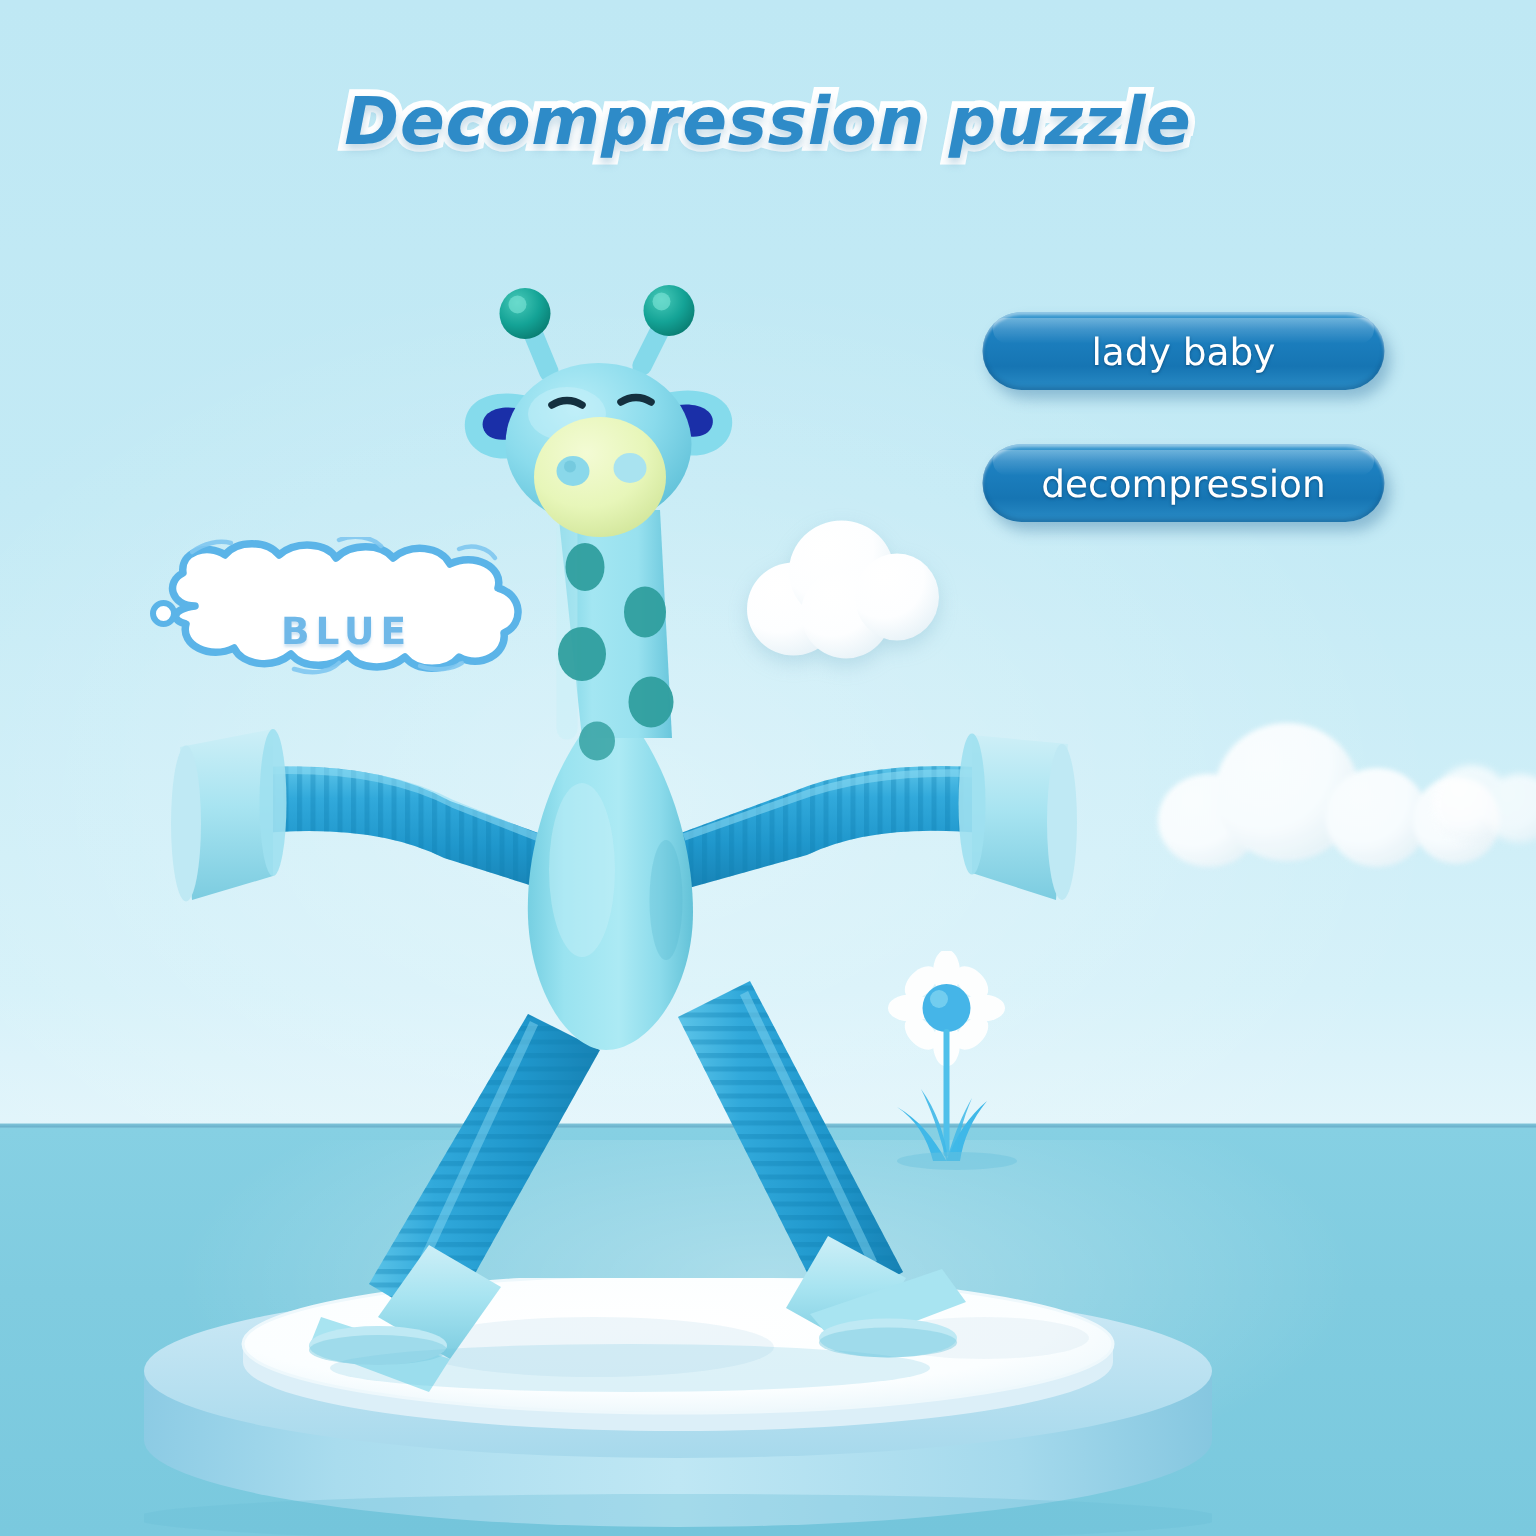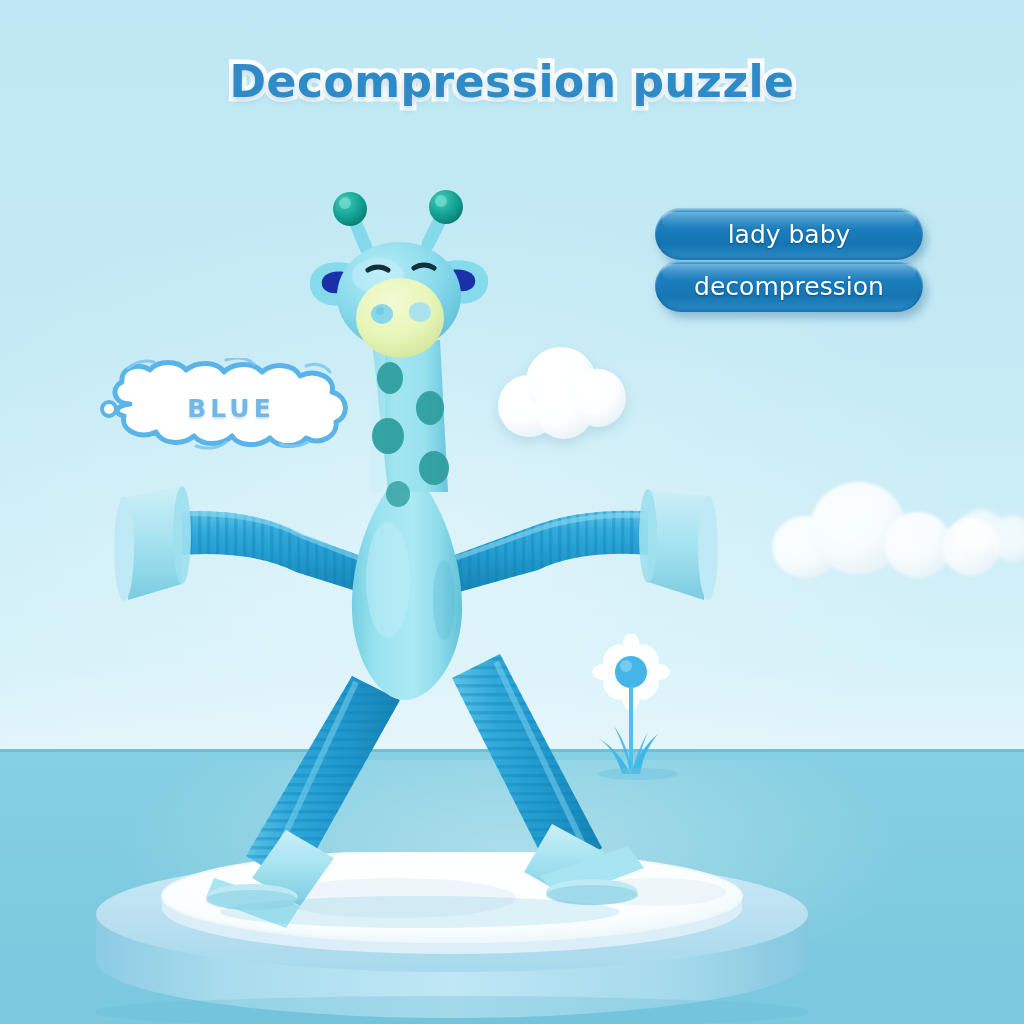--- a/index.html
+++ b/index.html
@@ -58,31 +58,33 @@
     width: 1024px;
     text-align: center;
     font-size: 44px;
     font-weight: bold;
     letter-spacing: .5px;
     color: #2e8bc8;
     -webkit-text-stroke: 9px #ffffff;
     paint-order: stroke fill;
     text-shadow: 0 4px 6px rgba(120,170,200,.45);
     white-space: nowrap;
+    font-style: italic;
   }
 
   
   .badges {
     position: absolute;
     left: 655px; top: 208px;
     width: 268px;
   }
   .badge {
     position: relative;
     height: 52px;
+    margin-bottom: 36px;
     border-radius: 26px;
     background: linear-gradient(180deg, #3f9ed3 0%, #1e82c2 22%, #1675b3 70%, #2a8cc6 100%);
     box-shadow: 4px 6px 9px rgba(70,130,170,.45),
                 inset 0 2px 2px rgba(255,255,255,.45),
                 inset 0 -2px 3px rgba(0,40,80,.25);
     display: flex;
     align-items: center;
     justify-content: center;
     color: #ffffff;
     font-size: 25px;
@@ -100,21 +102,21 @@
 
   
   .blue-bubble {
     position: absolute;
     left: 100px; top: 358px;
     width: 262px; height: 92px;
   }
   .blue-bubble svg { display: block; }
   .blue-bubble .label {
     position: absolute;
-    left: 0; top: 4px; width: 262px; height: 92px;
+    left: 0; top: 16px; width: 262px; height: 92px;
     display: flex; align-items: center; justify-content: center;
     font-size: 25px;
     font-weight: bold;
     letter-spacing: 4px;
     color: #6fb8e8;
     text-shadow: 0 2px 2px rgba(160,200,230,.5);
   }
 
   
   .cloud-puff {

